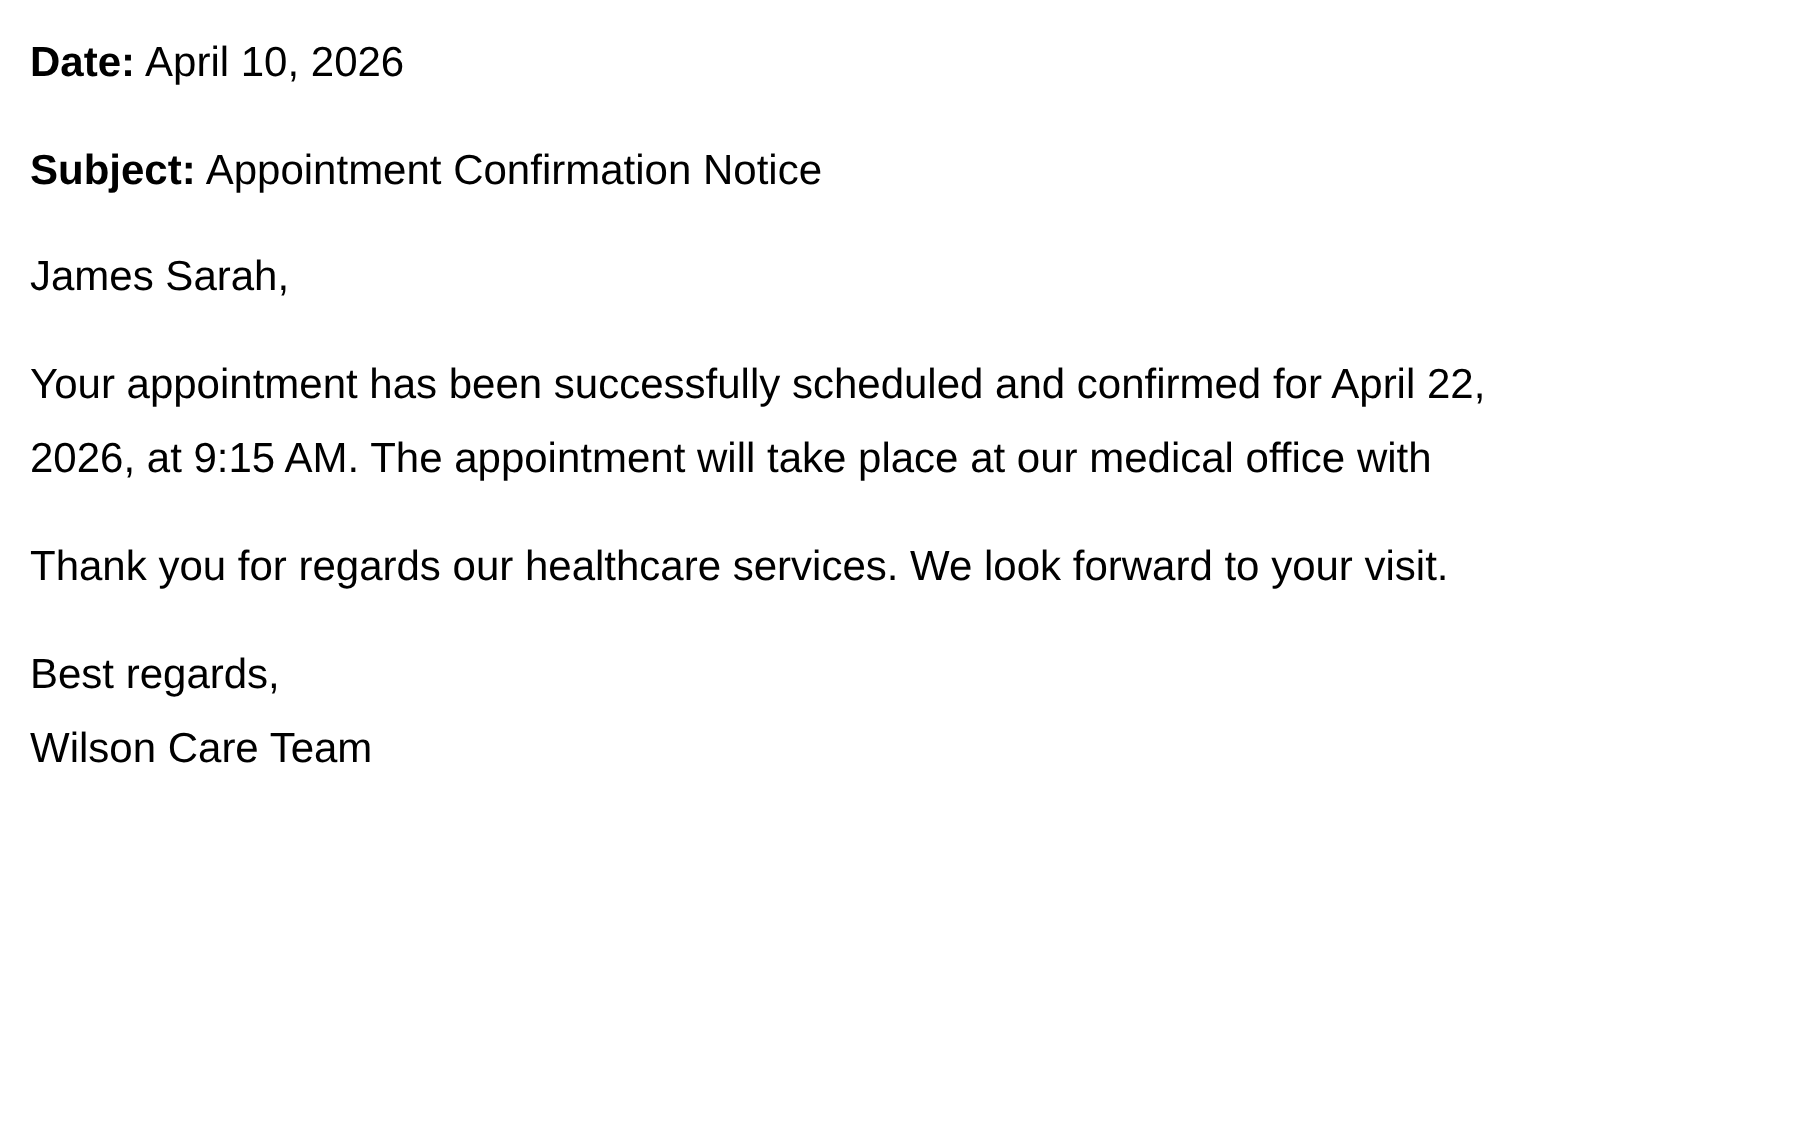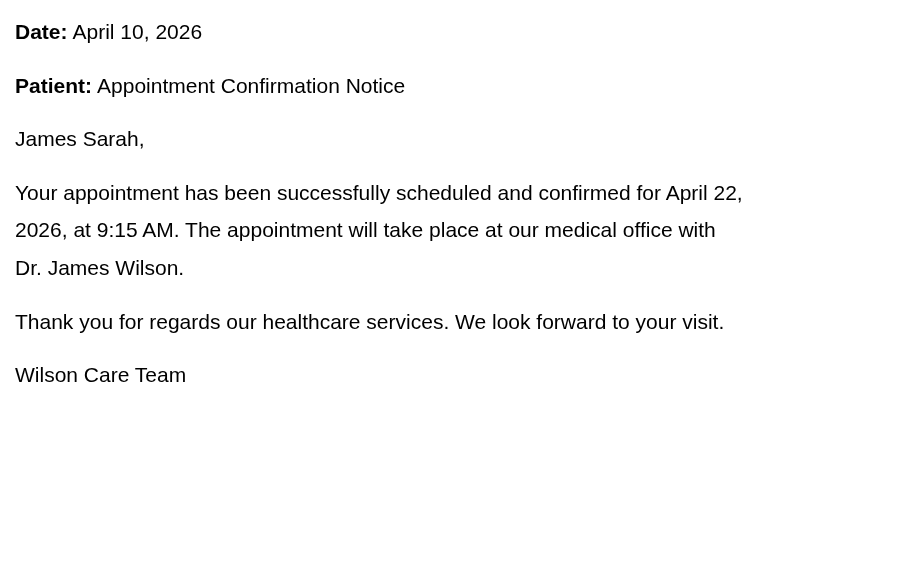--- a/index.html
+++ b/index.html
@@ -35,37 +35,37 @@
 </head>
 <body>
 
 <div class="page">
 
   <p class="para">
     <span class="label">Date:</span><span>April 10, 2026</span>
   </p>
 
   <p class="para">
-    <span class="label">Patient:</span><span>Appointment Confirmation Notice</span>
+    <span class="label">Subject:</span><span>Appointment Confirmation Notice</span>
   </p>
 
   <p class="para">
     <span>James Sarah,</span>
   </p>
 
   <p class="para">
     <span class="ln">Your appointment has been successfully scheduled and confirmed for April 22,</span>
     <span class="ln">2026, at 9:15 AM. The appointment will take place at our medical office with</span>
-    <span class="ln">Dr. James Wilson.</span>
   </p>
 
   <p class="para">
   </p>
 
   <p class="para">
     <span class="ln">Thank you for regards our healthcare services. We look forward to your visit.</span>
   </p>
 
   <p class="para">
+    <span class="ln">Best regards,</span>
     <span class="ln">Wilson Care Team</span>
   </p>
 
 </div>
 
 </body></html>

